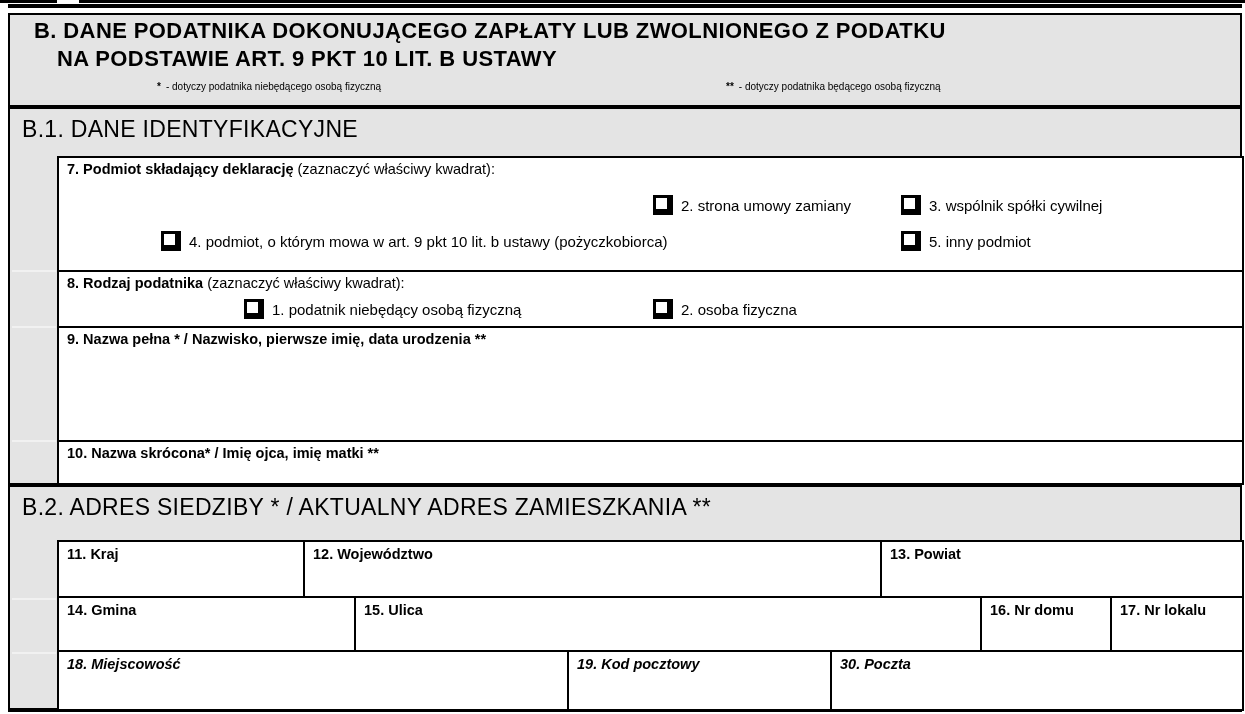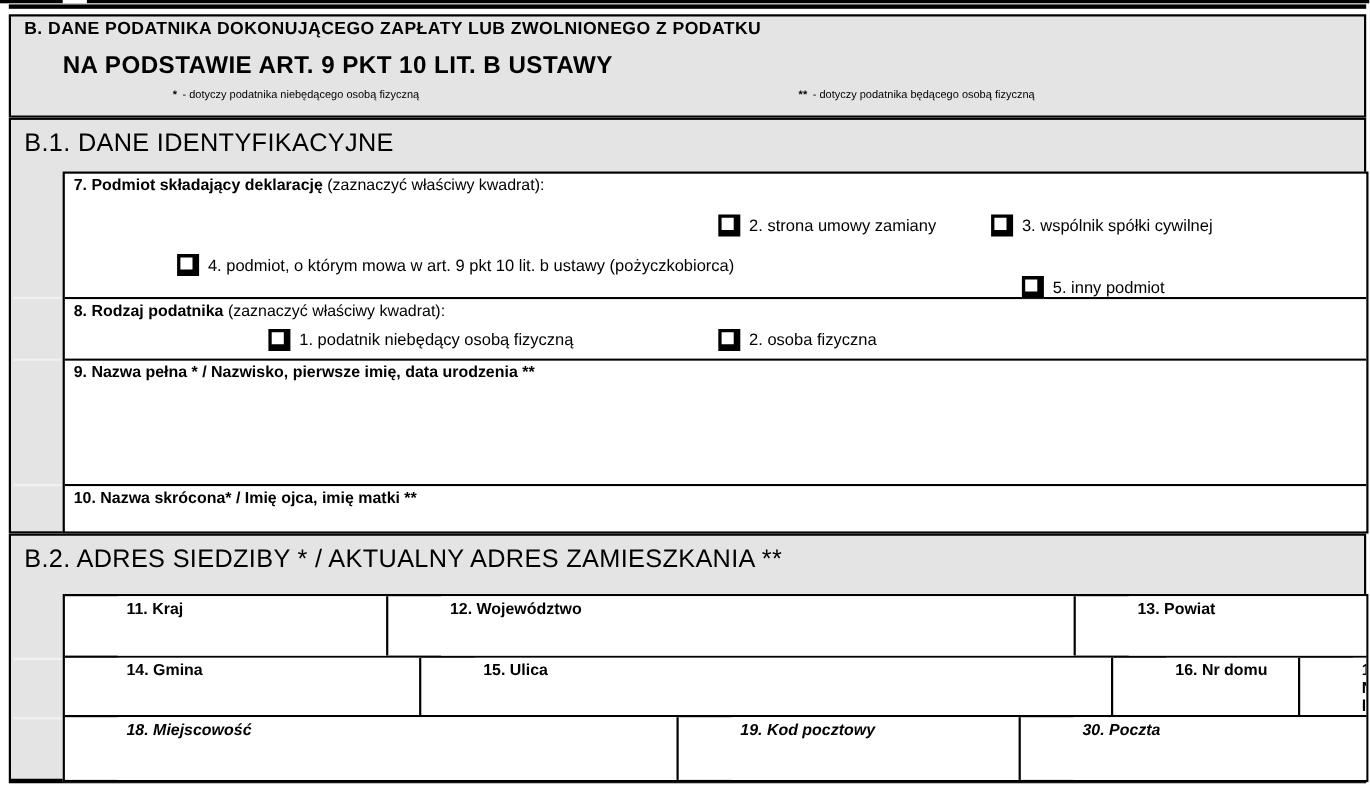--- a/index.html
+++ b/index.html
@@ -14,21 +14,21 @@
   .top-line2 { position:absolute; left:8px; top:4px; width:1234px; height:4px; background:#000; }
 
   .section {
     position:absolute; background:#e4e4e4;
     border:2px solid #000; box-sizing:border-box;
   }
   #secB  { left:8px; top:13px;  width:1234px; height:94px; }
   #secB1 { left:8px; top:107px; width:1234px; height:378px; }
   #secB2 { left:8px; top:485px; width:1234px; height:227px; border-bottom-width:4px; }
 
-  .b-title1 { position:absolute; left:12px; top:3px;  font-size:16px; font-weight:bold; letter-spacing:0.4px; white-space:nowrap; }
+  .b-title1 { position:absolute; left:24px; top:3px;  font-size:22px; font-weight:bold; letter-spacing:0.4px; white-space:nowrap; }
   .b-title2 { position:absolute; left:47px; top:31px; font-size:22px; font-weight:bold; letter-spacing:0.4px; white-space:nowrap; }
   .footnote { position:absolute; top:66px; font-size:10px; white-space:nowrap; }
   .footnote .mark { font-weight:bold; margin-right:5px; }
   #fnLeft  { left:147px; }
   #fnRight { left:716px; }
 
   .sec-title { position:absolute; left:12px; top:7px; font-size:23px; font-weight:normal; letter-spacing:0.3px; white-space:nowrap; }
 
   .ftable {
     position:absolute; left:47px; top:47px; width:1187px; height:329px;
@@ -52,21 +52,21 @@
   .atable {
     position:absolute; left:47px; top:53px; width:1187px; height:171px;
     border:2px solid #000; box-sizing:border-box; background:#fff;
     display:flex; flex-direction:column;
   }
   .arow { display:flex; border-bottom:2px solid #000; box-sizing:border-box; }
   .arow:last-child { border-bottom:none; flex:1;font-style:italic; }
   .r1 { height:56px; } .r2 { height:54px; }
   .cell {
     box-sizing:border-box; border-right:2px solid #000; background:#fff;
-    padding:4px 4px 0 8px; font-size:14.5px; font-weight:bold; overflow:hidden;margin-left:48px;
+    padding:4px 4px 0 8px; font-size:14.5px; font-weight:bold; overflow:hidden;
   }
   .cell:last-child { border-right:none; flex:1; }
 
   .gutter-sep { position:absolute; left:2px; width:44px; height:2px; background:#f1f1f1; }
 </style>
 </head>
 <body>
 
 <div class="page">
 
@@ -103,21 +103,21 @@
           <span class="cb-label">2. strona umowy zamiany</span>
         </div>
         <div class="cb-item" style="left:842px; top:37px;">
           <span class="cb"></span>
           <span class="cb-label">3. wspólnik spółki cywilnej</span>
         </div>
         <div class="cb-item" style="left:102px; top:73px;">
           <span class="cb"></span>
           <span class="cb-label">4. podmiot, o którym mowa w art. 9 pkt 10 lit. b ustawy (pożyczkobiorca)</span>
         </div>
-        <div class="cb-item" style="left:870px; top:73px;margin-top:20px;">
+        <div class="cb-item" style="left:842px; top:73px;">
           <span class="cb"></span>
           <span class="cb-label">5. inny podmiot</span>
         </div>
       </div>
 
       <div class="field f8">
         <div class="fld-label">
           <span>8. Rodzaj podatnika</span>
           <span class="hint">(zaznaczyć właściwy kwadrat):</span>
         </div>

